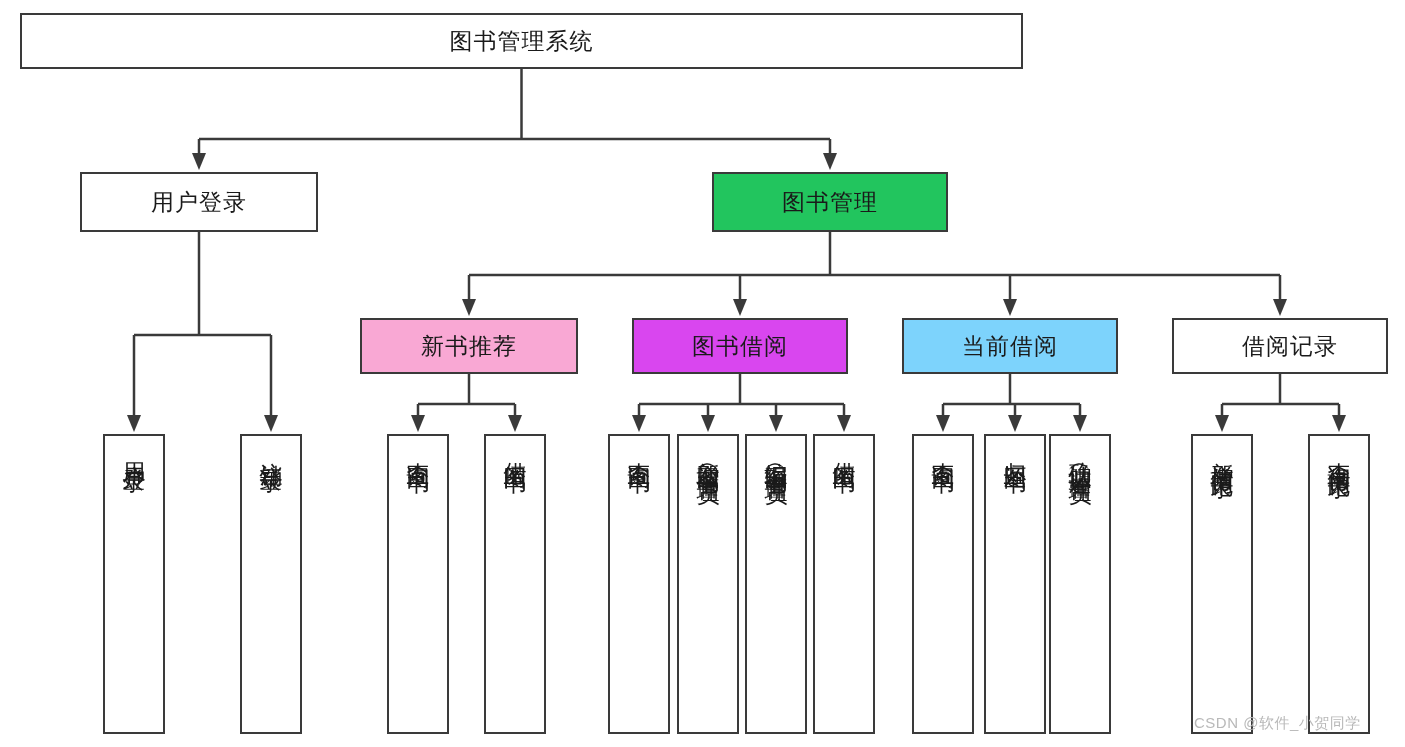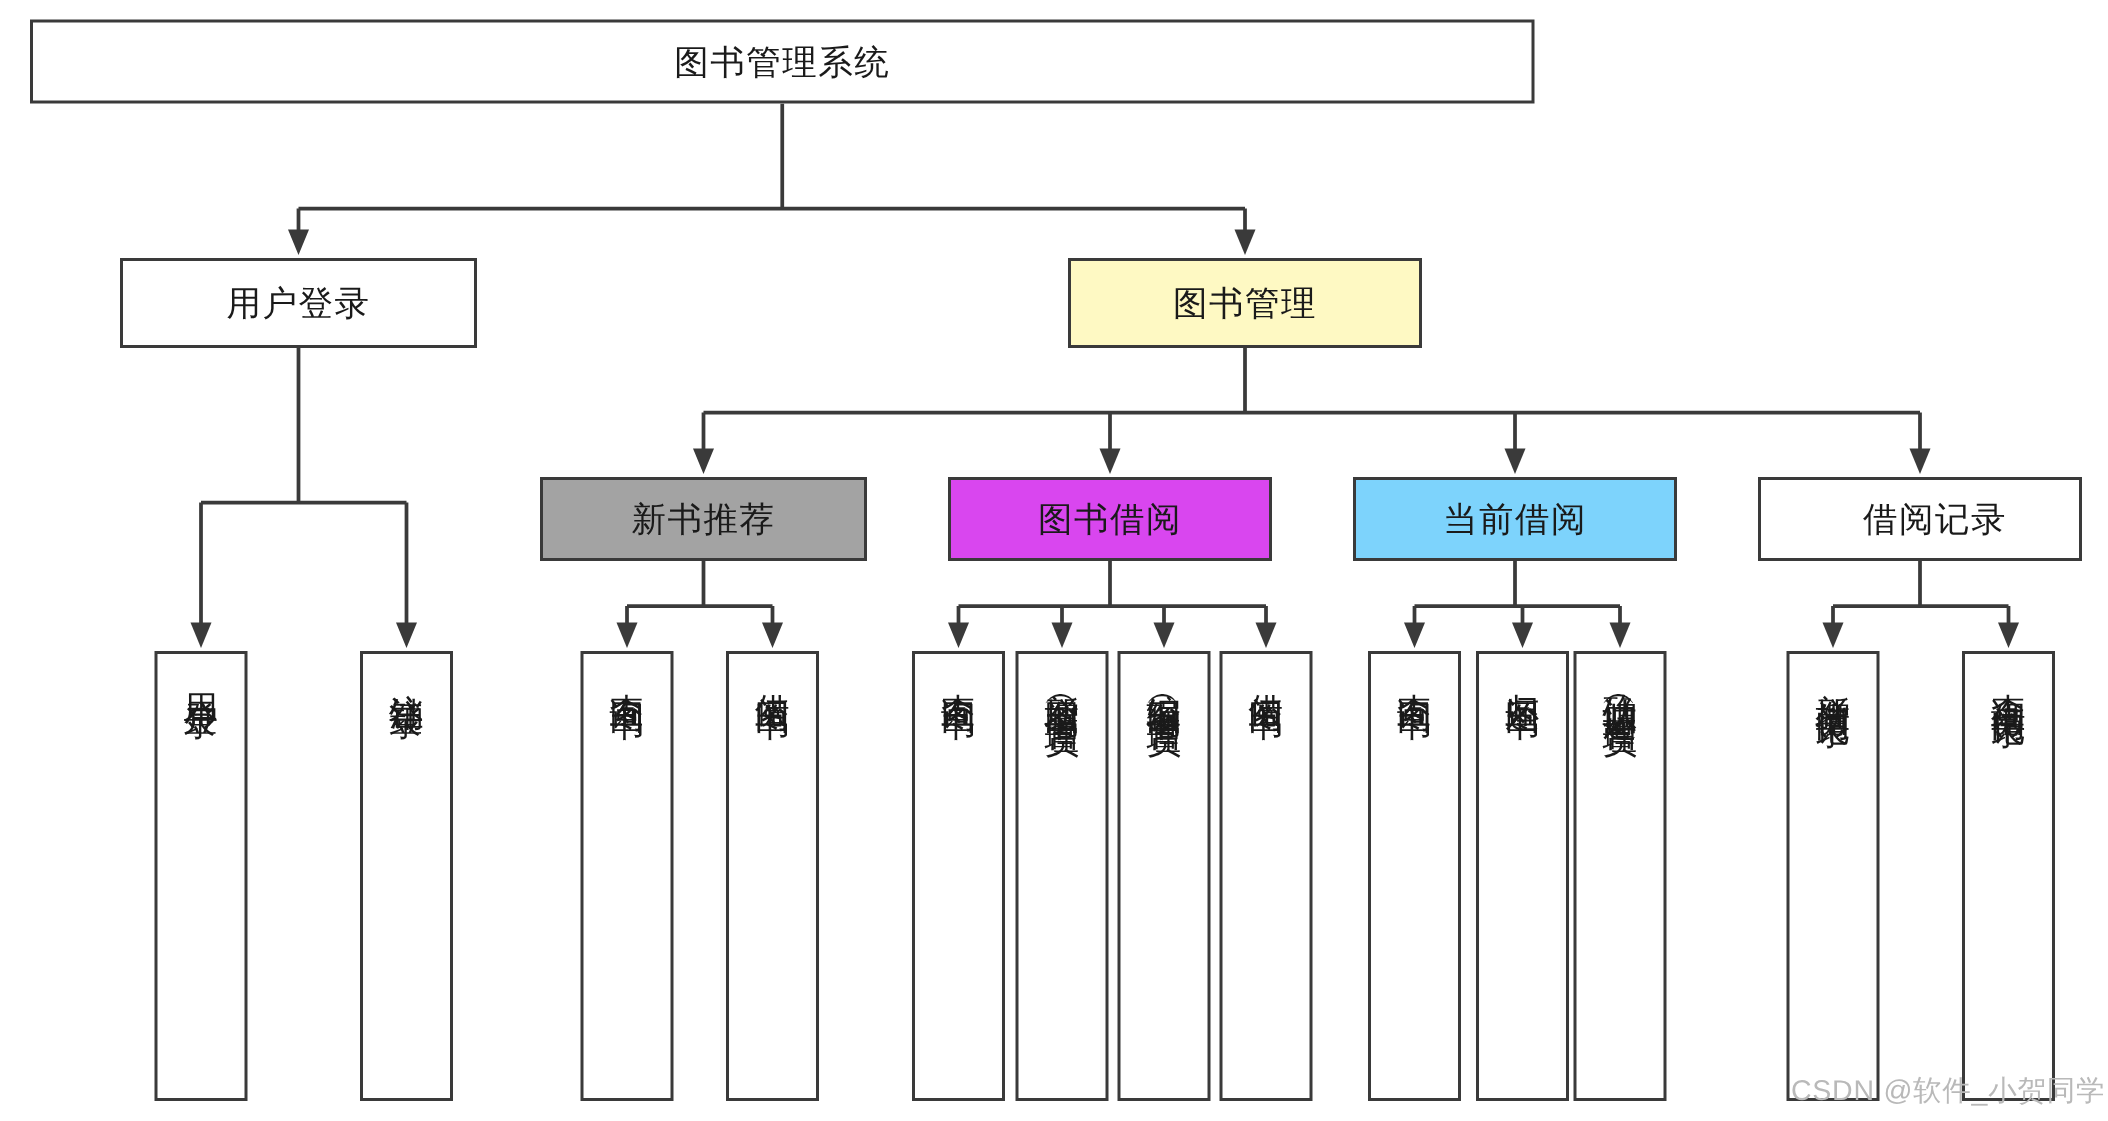--- a/index.html
+++ b/index.html
@@ -51,21 +51,21 @@
     line-height: 1.08;
     letter-spacing: 3px;
     white-space: nowrap;
     display: block;
   }
   .node .hlabel {
     white-space: nowrap;
   }
   .watermark {
     position: absolute;
-    font-size: 19px;
+    font-size: 15px;
     color: #b9b9b9;
     white-space: nowrap;
     letter-spacing: 0.5px;
   }
 </style>
 </head>
 <body>
 
 <div id="canvas">
   <svg id="edges" viewBox="0 0 1405 747" width="1405" height="747">
@@ -122,24 +122,24 @@
       <line x1="1339" y1="404" x2="1339" y2="417" stroke="#3a3a3a" stroke-width="2.5"></line>
       <polygon points="1332,415 1346,415 1339,432" fill="#3a3a3a"></polygon>
     </svg>
   <div id="nodes">
       <div class="node horiz" style="left: 20px; top: 13px; width: 1003px; height: 56px; border-color: rgb(58, 58, 58); background: rgb(255, 255, 255); color: rgb(26, 26, 26);">
         <span class="hlabel">图书管理系统</span>
       </div>
       <div class="node horiz" style="left: 80px; top: 172px; width: 238px; height: 60px; border-color: rgb(58, 58, 58); background: rgb(255, 255, 255); color: rgb(26, 26, 26);">
         <span class="hlabel">用户登录</span>
       </div>
-      <div class="node horiz" style="left: 712px; top: 172px; width: 236px; height: 60px; border-color: rgb(58, 58, 58); background: #fef9c3; color: rgb(26, 26, 26);">
+      <div class="node horiz" style="left: 712px; top: 172px; width: 236px; height: 60px; border-color: rgb(58, 58, 58); background: #22c55e; color: rgb(26, 26, 26);">
         <span class="hlabel">图书管理</span>
       </div>
-      <div class="node horiz" style="left: 360px; top: 318px; width: 218px; height: 56px; border-color: rgb(58, 58, 58); background: #a3a3a3; color: rgb(26, 26, 26);">
+      <div class="node horiz" style="left: 360px; top: 318px; width: 218px; height: 56px; border-color: rgb(58, 58, 58); background: #f9a8d4; color: rgb(26, 26, 26);">
         <span class="hlabel">新书推荐</span>
       </div>
       <div class="node horiz" style="left: 632px; top: 318px; width: 216px; height: 56px; border-color: rgb(58, 58, 58); background: #d946ef; color: rgb(26, 26, 26);">
         <span class="hlabel">图书借阅</span>
       </div>
       <div class="node horiz" style="left: 902px; top: 318px; width: 216px; height: 56px; border-color: rgb(58, 58, 58); background: #7dd3fc; color: rgb(26, 26, 26);">
         <span class="hlabel">当前借阅</span>
       </div>
       <div class="node horiz" style="left: 1172px; top: 318px; width: 216px; height: 56px; border-color: rgb(58, 58, 58); background: rgb(255, 255, 255); color: rgb(26, 26, 26); padding-left: 20px;">
         <span class="hlabel">借阅记录</span>

